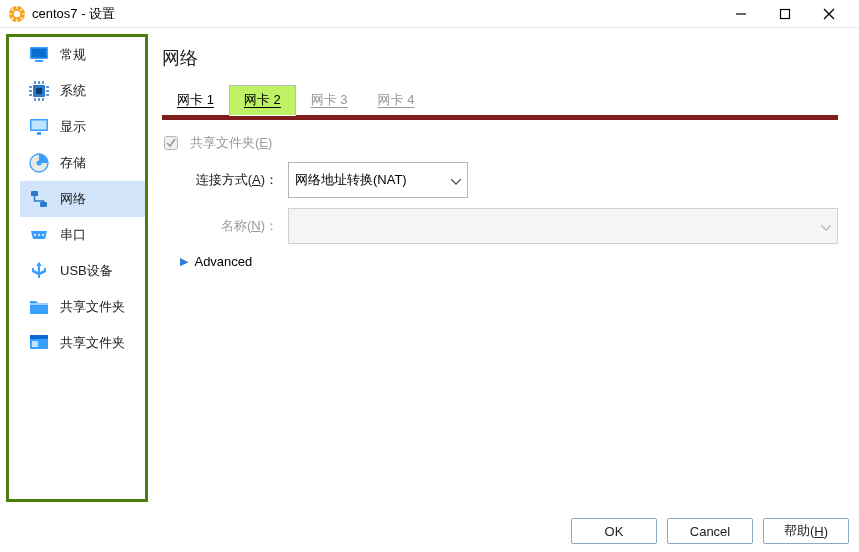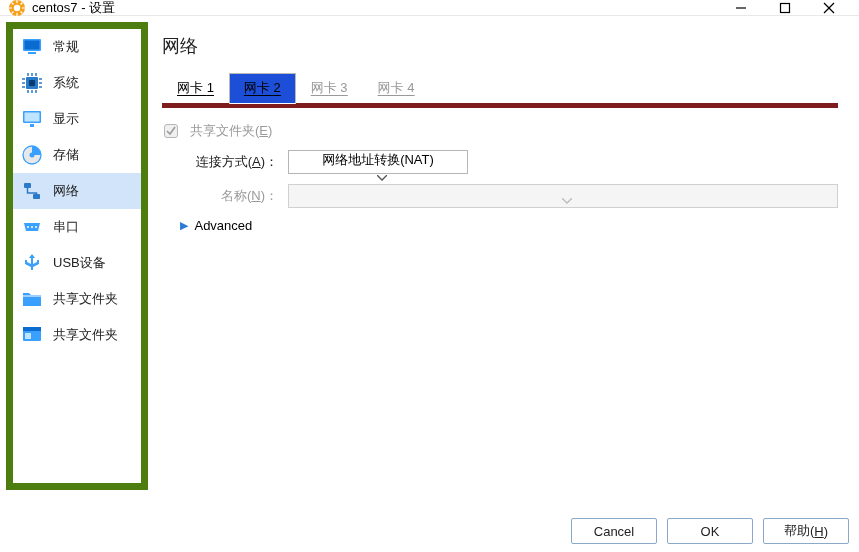--- a/index.html
+++ b/index.html
@@ -1,41 +1,41 @@
 <!DOCTYPE html>
 <html><head>
 <meta charset="utf-8">
 <style>
 *{box-sizing:border-box;margin:0;padding:0;font-family:"Microsoft YaHei",Arial,sans-serif;font-size:13px;}
 body{background:#fff;width:859px;height:552px;overflow:hidden;position:relative;}
-.titlebar{height:16px;display:flex;align-items:center;padding:0 8px;border-bottom:1px solid #e8e8e8;}
+.titlebar{height:28px;display:flex;align-items:center;padding:0 8px;border-bottom:1px solid #e8e8e8;}
 .titlebar .app-icon{width:18px;height:18px;margin-right:6px;}
 .titlebar .title{flex:0 0 auto;}
 .titlebar .spacer{flex:1;}
 .titlebar .win-controls{display:flex;gap:0;}
 .titlebar .win-btn{width:44px;height:30px;display:flex;align-items:center;justify-content:center;font-size:14px;color:#333;}
 .body-area{display:flex;height:480px;padding:6px;}
-.sidebar{width:142px;border:7px solid #4d7c0f;background:#fff;overflow:auto;}
+.sidebar{width:142px;border:3px solid #4d7c0f;background:#fff;overflow:auto;padding-left:11px;}
 .sidebar-item{height:36px;display:flex;align-items:center;padding:0 8px;gap:10px;cursor:pointer;}
 .sidebar-item.active{background:#d2e4f9;}
 .sidebar-item .label{color:#222;}
 .sb-icon{width:22px;height:22px;flex:0 0 22px;display:flex;align-items:center;justify-content:center;}
 .content{flex:1;padding:6px 14px 6px 14px;border-right:1px solid transparent;position:relative;}
 .page-title{font-size:18px;margin:6px 0 14px 0;color:#222;}
 .tab-strip{display:flex;border-bottom:5px solid #7f1d1d;}
 .tab{padding:5px 14px 6px 14px;cursor:pointer;border:1px solid transparent;border-bottom:none;position:relative;top:1px;text-decoration:underline;text-underline-offset:3px;}
-.tab.active{background:#1d4ed8;border:1px solid #b9b9b9;border-bottom:1px solid #fff;}
+.tab.active{background:#bef264;border:1px solid #b9b9b9;border-bottom:1px solid #fff;}
 .tab.disabled{color:#999;}
 .adapter-body{padding:14px 0 0 2px;}
 .row{display:flex;align-items:center;margin-bottom:10px;gap:6px;}
 .row label.field-label{width:100px;text-align:right;padding-right:4px;color:#222;}
 .row.disabled *{color:#9a9a9a;}
 .checkbox{width:14px;height:14px;border:1px solid #b5b5b5;border-radius:3px;display:inline-flex;align-items:center;justify-content:center;margin-right:6px;background:#f0f0f0;}
 .checkbox svg{display:block;}
-.dropdown{height:24px;min-width:180px;border:1px solid #b5b5b5;display:flex;align-items:center;padding:0 6px;background:#fff;justify-content:space-between;flex-direction:column;}
+.dropdown{height:36px;min-width:180px;border:1px solid #b5b5b5;display:flex;align-items:center;padding:0 6px;background:#fff;justify-content:space-between;}
 .dropdown .dd-arrow{margin-left:8px;color:#555;}
 .dropdown.wide{flex:1;max-width:560px;}
 .dropdown.disabled{background:#f5f5f5;border-color:#d0d0d0;color:#a8a8a8;}
 .disclosure{display:flex;align-items:center;gap:6px;margin-top:2px;margin-left:16px;cursor:pointer;}
 .disclosure .tri{color:#2d7bd4;font-size:11px;}
 .disclosure .lbl{color:#000000;}
 .footer{position:absolute;bottom:8px;right:10px;display:flex;gap:10px;}
 .btn{min-width:86px;height:26px;border:1px solid #8aa8c7;background:#fff;display:flex;align-items:center;justify-content:center;cursor:pointer;border-radius:2px;color:#222;}
 .accel{text-decoration:underline;}
 </style>
@@ -221,23 +221,23 @@
       <div class="disclosure">
         <span class="tri">▶</span>
         <span class="lbl">Advanced</span>
       </div>
     </div>
   </div>
 </div>
 
 <div class="footer">
   <div class="btn">
+      <span>OK</span>
+    </div>
+  <div class="btn">
       <span>Cancel</span>
-    </div>
-  <div class="btn">
-      <span>OK</span>
     </div>
   <div class="btn">
       <span>帮助(</span>
       <span class="accel">H</span>
       <span>)</span>
     </div>
 </div>
 
 </body></html>

